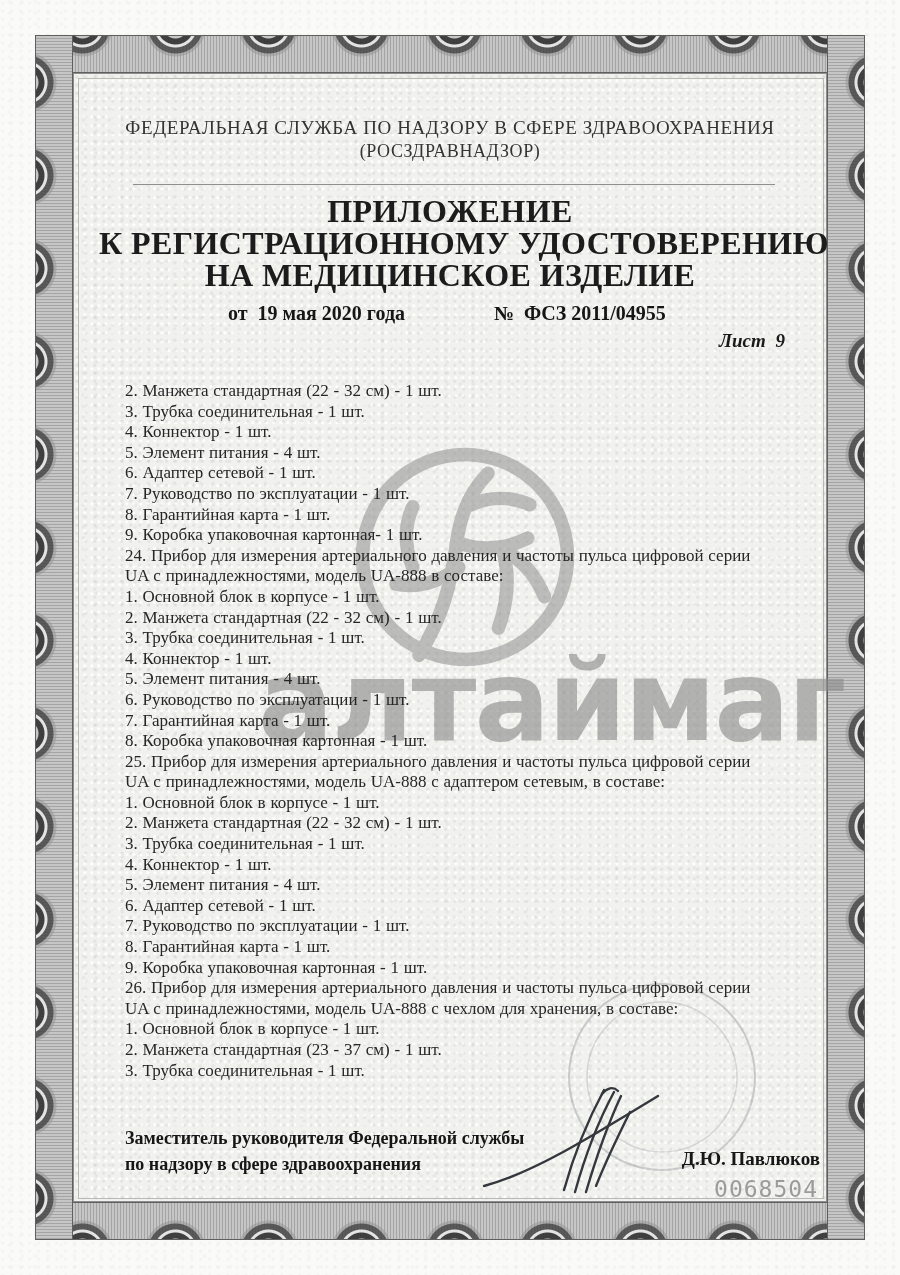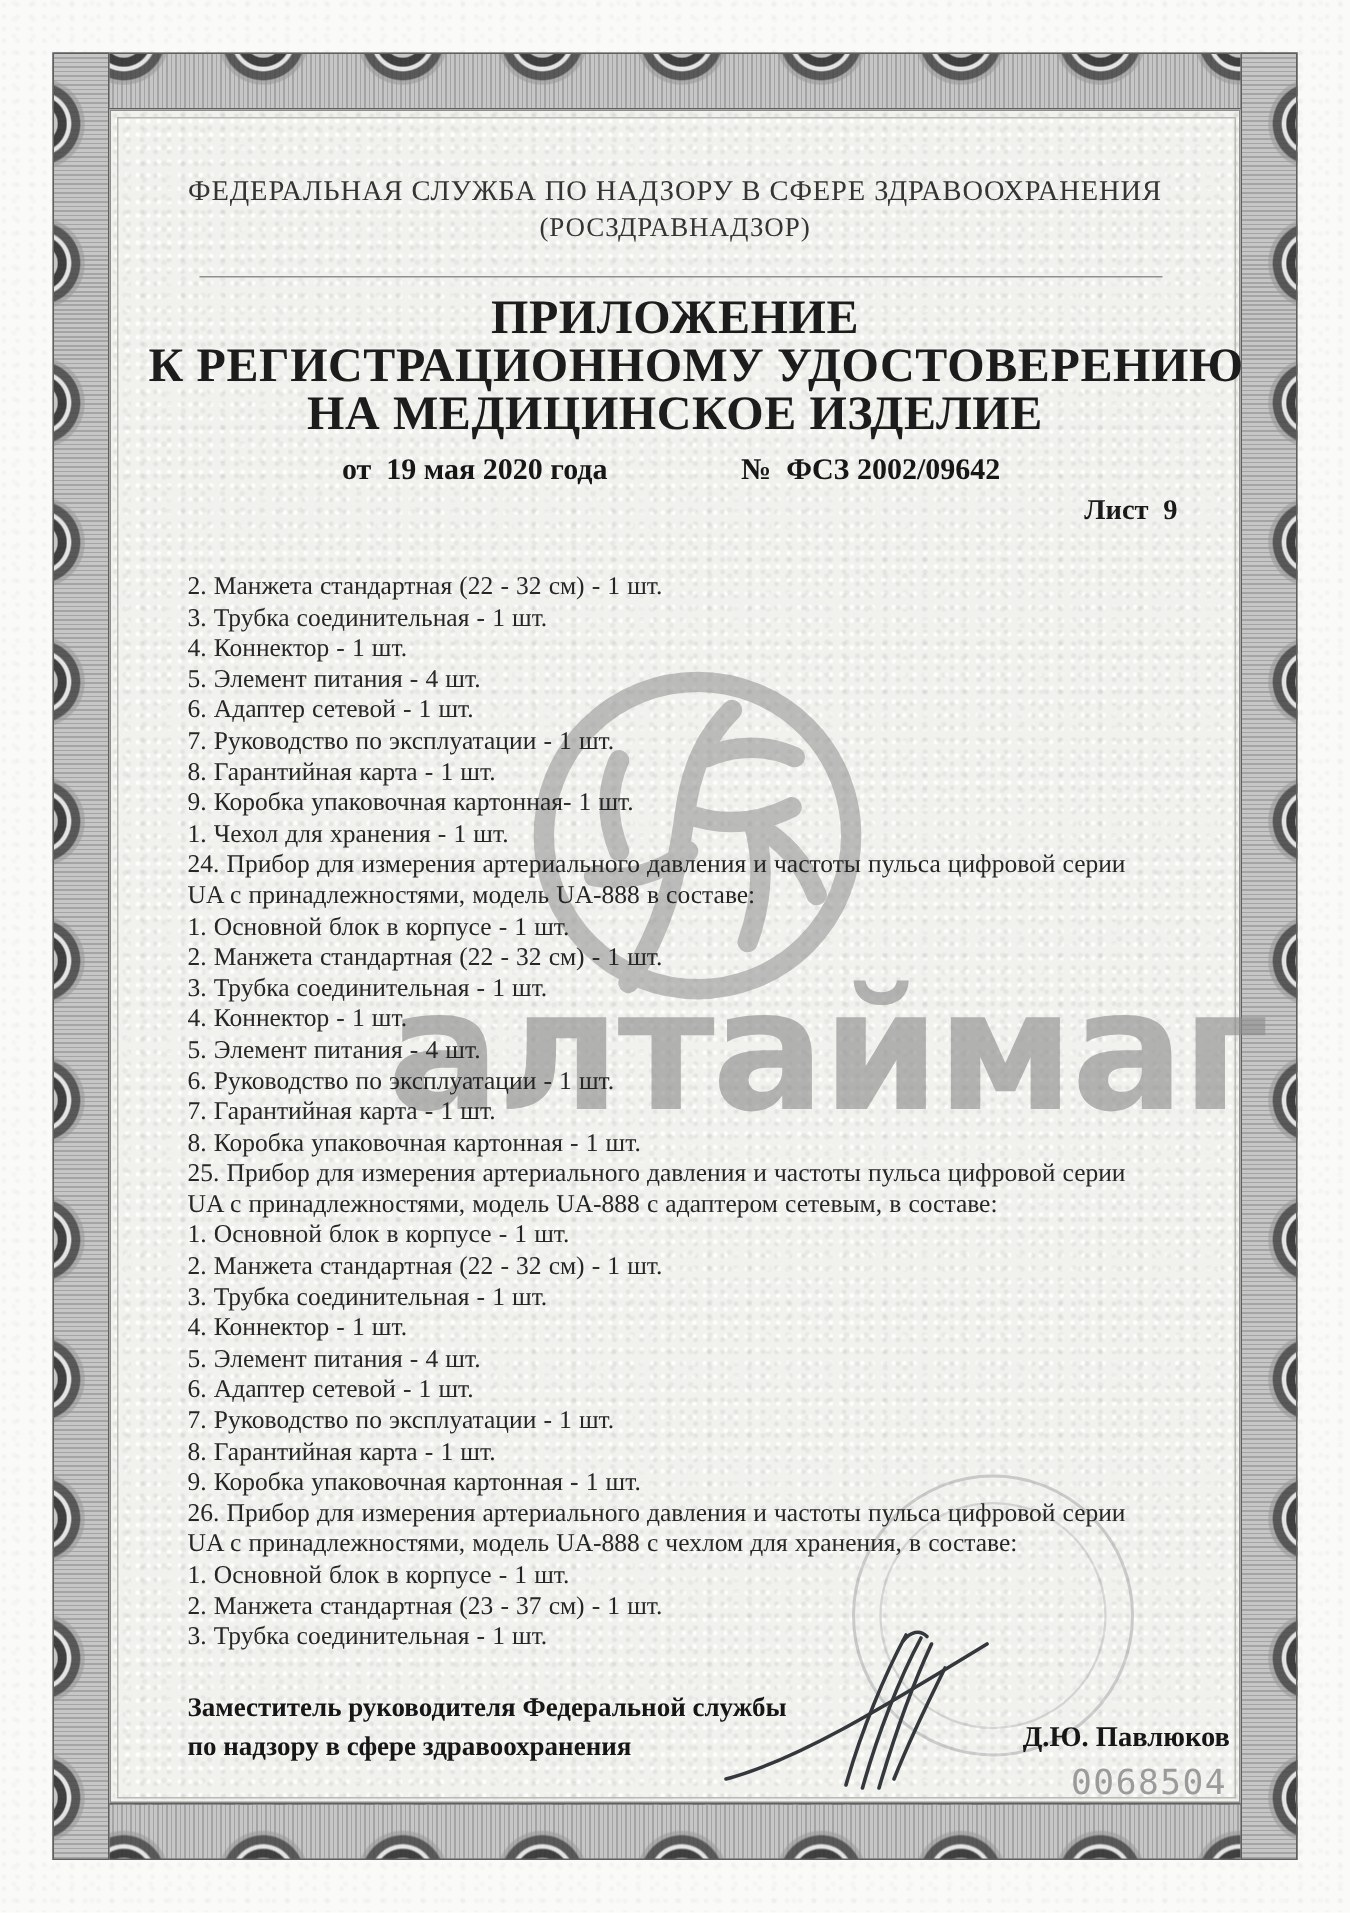--- a/index.html
+++ b/index.html
@@ -54,21 +54,21 @@
   .agency-1{top:117px;font-size:19px;}
   .agency-2{top:141px;font-size:18px;}
   .divider{position:absolute;left:133px;top:184px;width:642px;height:1px;background:#8f8f8f;}
   .title{position:absolute;left:0;right:0;text-align:center;font-weight:bold;color:#1c1c1c;font-size:32px;letter-spacing:.4px;}
   .title-1{top:193px;}
   .title-2{top:225px;margin-left:28px;}
   .title-3{top:257px;}
   .issue{position:absolute;top:302px;font-size:20px;font-weight:bold;color:#161616;white-space:pre;}
   .issue-date{left:228px;}
   .issue-number{left:494px;}
-  .sheet{position:absolute;top:330px;right:115px;font-size:19px;font-weight:bold;color:#1a1a1a;word-spacing:5px;}
+  .sheet{position:absolute;top:330px;right:115px;font-size:19px;font-weight:bold;color:#1a1a1a;word-spacing:5px;font-style:italic;}
   .body-block{position:absolute;left:125px;top:381px;width:690px;line-height:20.6px;font-size:17px;color:#262626;z-index:5;}
   .body-line{white-space:nowrap;word-spacing:.5px;}
   .sign-title{position:absolute;left:125px;font-size:18px;font-weight:bold;color:#161616;z-index:5;}
   .sign-title-1{top:1128px;}
   .sign-title-2{top:1154px;}
   .signer-name{position:absolute;top:1148px;right:80px;font-size:19px;font-weight:bold;color:#161616;z-index:5;}
   .serial{position:absolute;top:1176px;right:82px;font-size:23px;color:#9b9b9b;font-family:"DejaVu Sans Mono",monospace;letter-spacing:1px;z-index:5;text-align:right;}
   
   .wm-logo{position:absolute;left:350px;top:442px;width:230px;height:230px;color:#8f8f8f;opacity:.55;z-index:2;}
   .wm-brand{position:absolute;left:222px;top:645px;font-family:"DejaVu Sans",sans-serif;font-weight:bold;
@@ -112,33 +112,32 @@
 
   <div class="agency agency-1">ФЕДЕРАЛЬНАЯ СЛУЖБА ПО НАДЗОРУ В СФЕРЕ ЗДРАВООХРАНЕНИЯ</div>
   <div class="agency agency-2">(РОСЗДРАВНАДЗОР)</div>
   <div class="divider"></div>
 
   <div class="title title-1">ПРИЛОЖЕНИЕ</div>
   <div class="title title-2">К РЕГИСТРАЦИОННОМУ УДОСТОВЕРЕНИЮ</div>
   <div class="title title-3">НА МЕДИЦИНСКОЕ ИЗДЕЛИЕ</div>
 
   <div class="issue issue-date">от  19 мая 2020 года</div>
-  <div class="issue issue-number">№  ФСЗ 2002/09642</div>
+  <div class="issue issue-number">№  ФСЗ 2011/04955</div>
   <div class="sheet">Лист 9</div>
 
   <div class="body-block">
       <div class="body-line">2. Манжета стандартная (22 - 32 см) - 1 шт.</div>
       <div class="body-line">3. Трубка соединительная - 1 шт.</div>
       <div class="body-line">4. Коннектор - 1 шт.</div>
       <div class="body-line">5. Элемент питания - 4 шт.</div>
       <div class="body-line">6. Адаптер сетевой - 1 шт.</div>
       <div class="body-line">7. Руководство по эксплуатации - 1 шт.</div>
       <div class="body-line">8. Гарантийная карта - 1 шт.</div>
       <div class="body-line">9. Коробка упаковочная картонная- 1 шт.</div>
-      <div class="body-line">1. Чехол для хранения - 1 шт.</div>
       <div class="body-line">24. Прибор для измерения артериального давления и частоты пульса цифровой серии</div>
       <div class="body-line">UA с принадлежностями, модель UA-888 в составе:</div>
       <div class="body-line">1. Основной блок в корпусе - 1 шт.</div>
       <div class="body-line">2. Манжета стандартная (22 - 32 см) - 1 шт.</div>
       <div class="body-line">3. Трубка соединительная - 1 шт.</div>
       <div class="body-line">4. Коннектор - 1 шт.</div>
       <div class="body-line">5. Элемент питания - 4 шт.</div>
       <div class="body-line">6. Руководство по эксплуатации - 1 шт.</div>
       <div class="body-line">7. Гарантийная карта - 1 шт.</div>
       <div class="body-line">8. Коробка упаковочная картонная - 1 шт.</div>

